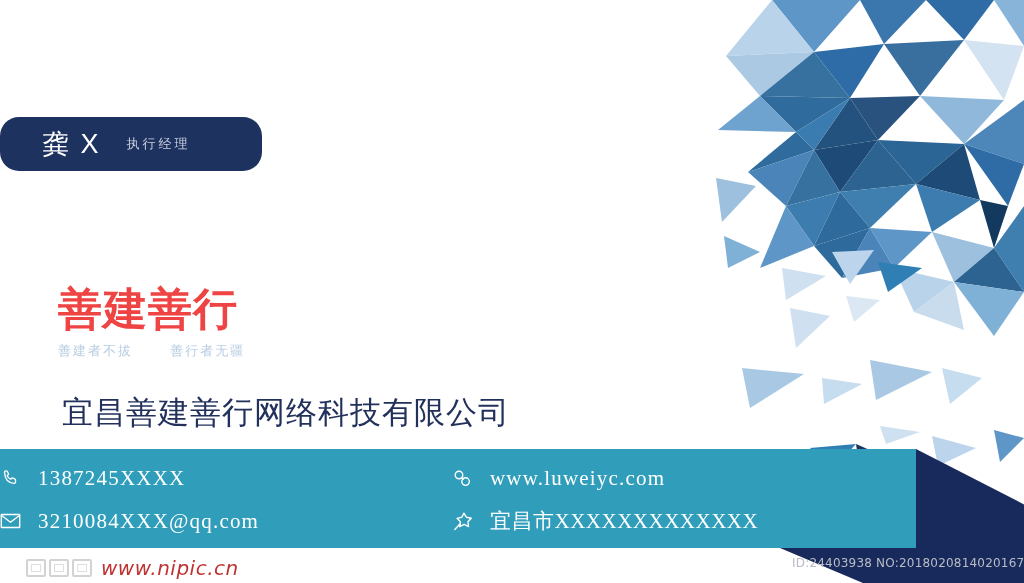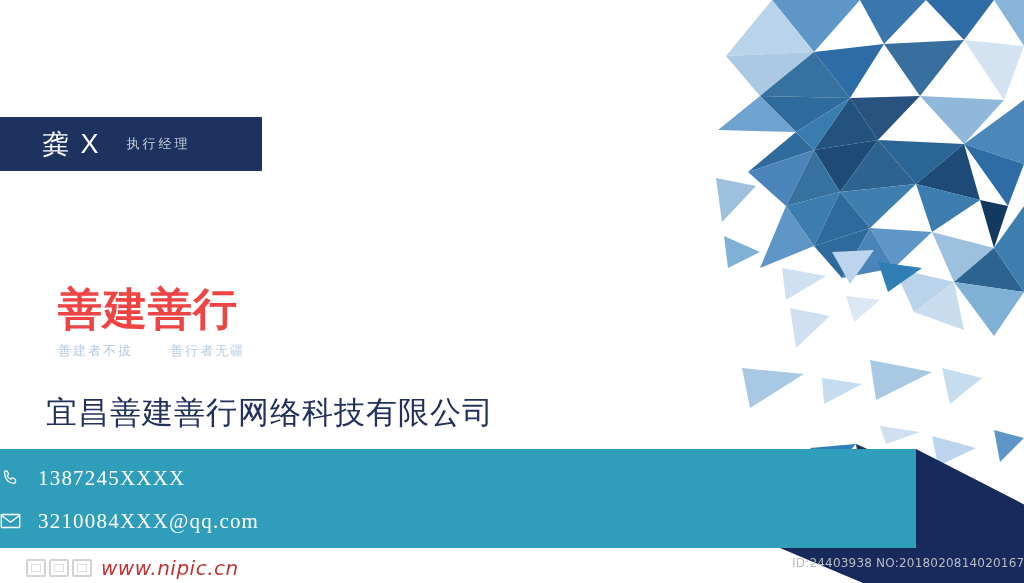--- a/index.html
+++ b/index.html
@@ -21,20 +21,21 @@
   .poly-art svg{display:block;width:100%;height:100%;}
 
   
   .name-badge{
     position:absolute;left:0;top:117px;
     width:262px;height:54px;
     background:#1e3260;
     display:flex;align-items:center;
     box-sizing:border-box;
     padding-left:42px;
+    border-radius:19px;
   }
   .name-badge .nb-name{
     color:#ffffff;
     font-size:27px;
     letter-spacing:2px;
     font-weight:400;
     line-height:1;
     white-space:nowrap;
   }
   .name-badge .nb-title{
@@ -63,21 +64,21 @@
     margin-top:10px;
     color:#b8cde2;
     font-size:13px;
     letter-spacing:2px;
     white-space:nowrap;
   }
   .logo-sub .gap{display:inline-block;width:26px;}
 
   
   .company-name{
-    position:absolute;left:46px;top:392px;
+    position:absolute;left:62px;top:392px;
     color:#22305c;
     font-family:"Liberation Serif","DejaVu Serif",serif;
     font-size:31px;
     letter-spacing:1px;
     white-space:nowrap;
   }
 
   
   .contact-bar{
     position:absolute;left:0;top:449px;
@@ -291,20 +292,44 @@
           <svg width="21" height="16" viewBox="0 0 24 18" fill="none" stroke="#ffffff" stroke-width="1.6" stroke-linecap="round" stroke-linejoin="round">
             <rect x="1.5" y="1.5" width="21" height="15" rx="0.5"></rect>
             <path d="M1.5 2.5 L12 10.5 L22.5 2.5"></path>
           </svg>
         </span>
         <span class="ctext">3210084XXX@qq.com</span>
       </div>
 
     </div>
 
+    <div class="ccol right">
+
+      <div class="crow">
+        <span class="cicon">
+          <svg width="21" height="21" viewBox="0 0 24 24" fill="none" stroke="#ffffff" stroke-width="1.6" stroke-linecap="round" stroke-linejoin="round">
+            <circle cx="8" cy="8" r="4.3"></circle>
+            <circle cx="15.5" cy="15.5" r="4.3"></circle>
+            <path d="M10.9 11.1 L12.8 13"></path>
+          </svg>
+        </span>
+        <span class="ctext">www.luweiyc.com</span>
+      </div>
+
+      <div class="crow">
+        <span class="cicon">
+          <svg width="21" height="21" viewBox="0 0 24 24" fill="none" stroke="#ffffff" stroke-width="1.6" stroke-linecap="round" stroke-linejoin="round">
+            <path d="M13.5 2.5 L16.6 7.2 L22 8.3 L18.2 12.3 L18.9 17.8 L13.9 15.4 L8.9 17.9 L9.6 12.3 L5.8 8.4 L11.2 7.2 Z"></path>
+            <path d="M9.6 14.2 L3.2 21.2"></path>
+          </svg>
+        </span>
+        <span class="ctext cn">宜昌市XXXXXXXXXXXXX</span>
+      </div>
+
+    </div>
 
   </div>
 
   <div class="wm-strip"></div>
 
   <div class="wm-logo">
     <span class="wm-cn">
       <span class="wm-box"></span>
       <span class="wm-box"></span>
       <span class="wm-box"></span>

